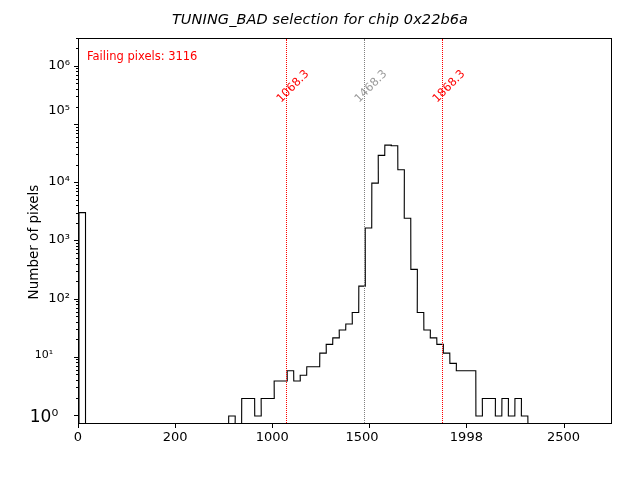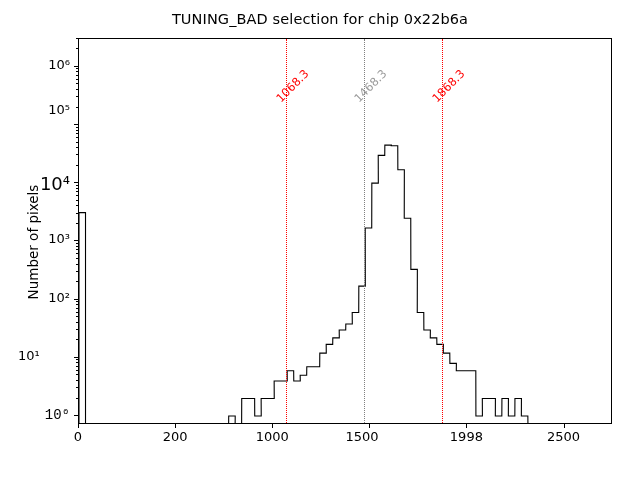--- a/index.html
+++ b/index.html
@@ -21,20 +21,21 @@
   }
   #chart-title {
     position: absolute;
     left: 0;
     top: 11px;
     width: 640px;
     text-align: center;
     font-size: 14.5px;
     color: #000000;
     letter-spacing: 0.1px;
+    font-style: italic;
   }
   
   #plot-area {
     position: absolute;
     left: 78px;
     top: 38px;
     width: 534px;
     height: 386px;
     border: 1.1px solid #000000;
     box-sizing: border-box;
@@ -112,29 +113,29 @@
 
 <div id="figure">
 
   <div id="chart-title">TUNING_BAD selection for chip 0x22b6a</div>
 
   <div id="ylabel-wrap" style="position:absolute; left:0; top:38px; width:30px; height:386px;">
     <div id="ylabel">Number of pixels</div>
   </div>
 
   <div id="y-axis-layer">
-      <div style="position: absolute; left: 18px; width: 52px; text-align: right; top: 405.984px; font-size: 14px; color: rgb(0, 0, 0); font-family: Liberation Mono, monospace;">10⁰</div>
+      <div style="position: absolute; left: 18px; width: 52px; text-align: center; top: 405.984px; font-size: 17px; color: rgb(0, 0, 0);">10⁰</div>
       <div class="tick-mark" style="left: 74px; top: 415px; width: 4px; height: 1px;"></div>
-      <div style="position: absolute; left: 18px; width: 52px; text-align: left; top: 347.782px; font-size: 13px; color: rgb(0, 0, 0);">10¹</div>
+      <div style="position: absolute; left: 18px; width: 52px; text-align: center; top: 347.782px; font-size: 11px; color: rgb(0, 0, 0);">10¹</div>
       <div class="tick-mark" style="left: 74px; top: 356.8px; width: 4px; height: 1px;"></div>
       <div style="position: absolute; left: 18px; width: 52px; text-align: right; top: 289.579px; font-size: 13px; color: rgb(0, 0, 0);">10²</div>
       <div class="tick-mark" style="left: 74px; top: 298.6px; width: 4px; height: 1px;"></div>
       <div style="position: absolute; left: 18px; width: 52px; text-align: right; top: 231.377px; font-size: 13px; color: rgb(0, 0, 0);">10³</div>
       <div class="tick-mark" style="left: 74px; top: 240.4px; width: 4px; height: 1px;"></div>
-      <div style="position: absolute; left: 18px; width: 52px; text-align: right; top: 173.175px; font-size: 18px; color: rgb(0, 0, 0);">10⁴</div>
+      <div style="position: absolute; left: 18px; width: 52px; text-align: right; top: 173.175px; font-size: 13px; color: rgb(0, 0, 0);">10⁴</div>
       <div class="tick-mark" style="left: 74px; top: 182.2px; width: 4px; height: 1px;"></div>
       <div style="position: absolute; left: 18px; width: 52px; text-align: right; top: 102px; font-size: 13px; color: rgb(0, 0, 0);">10⁵</div>
       <div class="tick-mark" style="left: 74px; top: 124px; width: 4px; height: 1px;"></div>
       <div style="position: absolute; left: 18px; width: 52px; text-align: right; top: 56.7696px; font-size: 13px; color: rgb(0, 0, 0);">10⁶</div>
       <div class="tick-mark" style="left: 74px; top: 65.8px; width: 4px; height: 1px;"></div>
       <div class="tick-mark" style="left: 75.5px; top: 397.5px; width: 2.5px; height: 1px;"></div>
       <div class="tick-mark" style="left: 75.5px; top: 387.2px; width: 2.5px; height: 1px;"></div>
       <div class="tick-mark" style="left: 75.5px; top: 379.9px; width: 2.5px; height: 1px;"></div>
       <div class="tick-mark" style="left: 75.5px; top: 374.3px; width: 2.5px; height: 1px;"></div>
       <div class="tick-mark" style="left: 75.5px; top: 369.7px; width: 2.5px; height: 1px;"></div>
@@ -195,20 +196,21 @@
       <div class="xtick-label" style="left: 362px;">1500</div>
       <div class="tick-mark" style="left: 369.3px; top: 424px; width: 1px; height: 4px;"></div>
       <div class="xtick-label" style="left: 466.4px;">1998</div>
       <div class="tick-mark" style="left: 466.4px; top: 424px; width: 1px; height: 4px;"></div>
       <div class="xtick-label" style="left: 563.5px;">2500</div>
       <div class="tick-mark" style="left: 563.5px; top: 424px; width: 1px; height: 4px;"></div>
     </div>
 
 
   <div id="plot-area">
+    <div id="annot-failing">Failing pixels: 3116</div>
     <svg class="hist-svg" id="hist-svg" width="534" height="386">
         <path d="M0.00,386.00 L0.00,173.65 L6.51,173.65 L6.51,386.00 L13.01,386.00 L13.01,386.00 L19.52,386.00 L19.42,386.00 L25.92,386.00 L26.02,386.00 L32.53,386.00 L32.62,386.00 L39.13,386.00 L39.03,386.00 L45.54,386.00 L45.63,386.00 L52.14,386.00 L52.04,386.00 L58.55,386.00 L58.64,386.00 L65.15,386.00 L65.05,386.00 L71.56,386.00 L71.65,386.00 L78.16,386.00 L78.06,386.00 L84.57,386.00 L84.66,386.00 L91.17,386.00 L91.07,386.00 L97.58,386.00 L97.67,386.00 L104.18,386.00 L104.08,386.00 L110.59,386.00 L110.68,386.00 L117.19,386.00 L117.09,386.00 L123.60,386.00 L123.69,386.00 L130.20,386.00 L130.10,386.00 L136.61,386.00 L136.70,386.00 L143.21,386.00 L143.11,386.00 L149.62,386.00 L149.71,376.98 L156.22,376.98 L156.12,386.00 L162.63,386.00 L162.72,359.46 L169.23,359.46 L169.13,359.46 L175.64,359.46 L175.73,376.98 L182.24,376.98 L182.14,359.46 L188.65,359.46 L188.74,359.46 L195.25,359.46 L195.15,341.94 L201.66,341.94 L201.75,341.94 L208.26,341.94 L208.16,331.69 L214.67,331.69 L214.77,341.94 L221.27,341.94 L221.17,336.30 L227.68,336.30 L227.78,327.80 L234.28,327.80 L234.18,327.80 L240.69,327.80 L240.79,314.17 L247.29,314.17 L247.19,305.37 L253.70,305.37 L253.80,298.85 L260.30,298.85 L260.20,291.01 L266.71,291.01 L266.81,285.04 L273.31,285.04 L273.21,273.49 L279.72,273.49 L279.82,247.17 L286.32,247.17 L286.22,188.96 L292.73,188.96 L292.83,144.17 L299.33,144.17 L299.23,116.40 L305.74,116.40 L305.84,106.16 L312.34,106.16 L312.24,106.72 L318.75,106.72 L318.85,130.76 L325.35,130.76 L325.25,179.22 L331.76,179.22 L331.86,230.40 L338.36,230.40 L338.26,273.49 L344.77,273.49 L344.87,291.01 L351.37,291.01 L351.27,298.85 L357.78,298.85 L357.88,305.37 L364.38,305.37 L364.29,314.17 L370.79,314.17 L370.89,324.42 L377.39,324.42 L377.30,331.69 L383.80,331.69 L383.90,331.69 L390.40,331.69 L390.31,331.69 L396.81,331.69 L396.91,376.98 L403.41,376.98 L403.32,359.46 L409.82,359.46 L409.92,359.46 L416.42,359.46 L416.33,376.98 L422.83,376.98 L422.93,359.46 L429.43,359.46 L429.34,376.98 L435.84,376.98 L435.94,359.46 L442.44,359.46 L442.35,376.98 L448.85,376.98 L448.95,386.00 L455.45,386.00 L455.36,386.00 L461.86,386.00 L461.96,386.00 L468.46,386.00 L468.37,386.00 L474.87,386.00 L474.97,386.00 L481.47,386.00 L481.38,386.00 L487.88,386.00 L487.98,386.00 L494.48,386.00 L494.39,386.00 L500.89,386.00 L500.99,386.00 L507.49,386.00 L507.40,386.00 L513.90,386.00 L514.00,386.00 L520.50,386.00 L520.41,386.00 L526.91,386.00 L527.01,386.00 L533.51,386.00 L533.51,386.00" fill="none" stroke="#000000" stroke-width="1.1" stroke-linejoin="miter"></path>
       </svg>
     <div id="vlines-layer">
         <div class="vline" style="left: 207.4px;"></div>
         <div class="vlabel" style="left: 204.444px; top: 52px;">1068.3</div>
         <div class="vline gray" style="left: 285.1px;"></div>
         <div class="vlabel gray" style="left: 282.117px; top: 52px;">1468.3</div>
         <div class="vline" style="left: 362.8px;"></div>
         <div class="vlabel" style="left: 359.79px; top: 52px;">1868.3</div>

